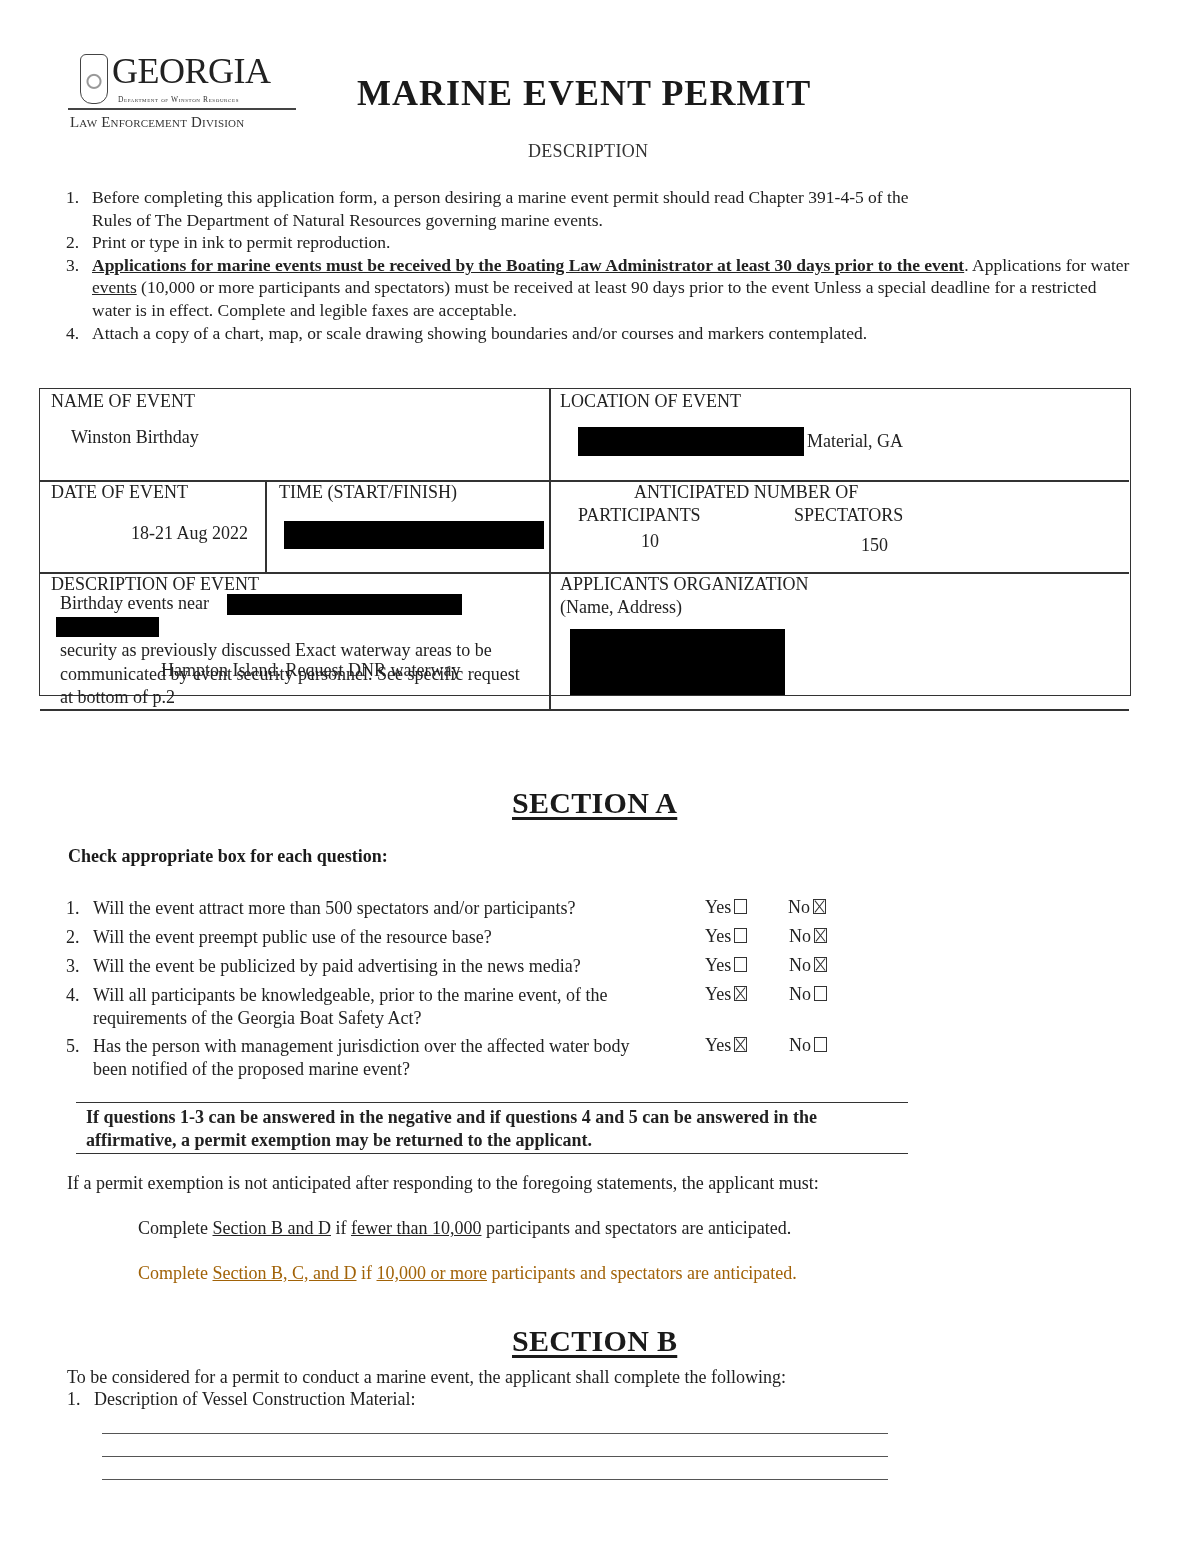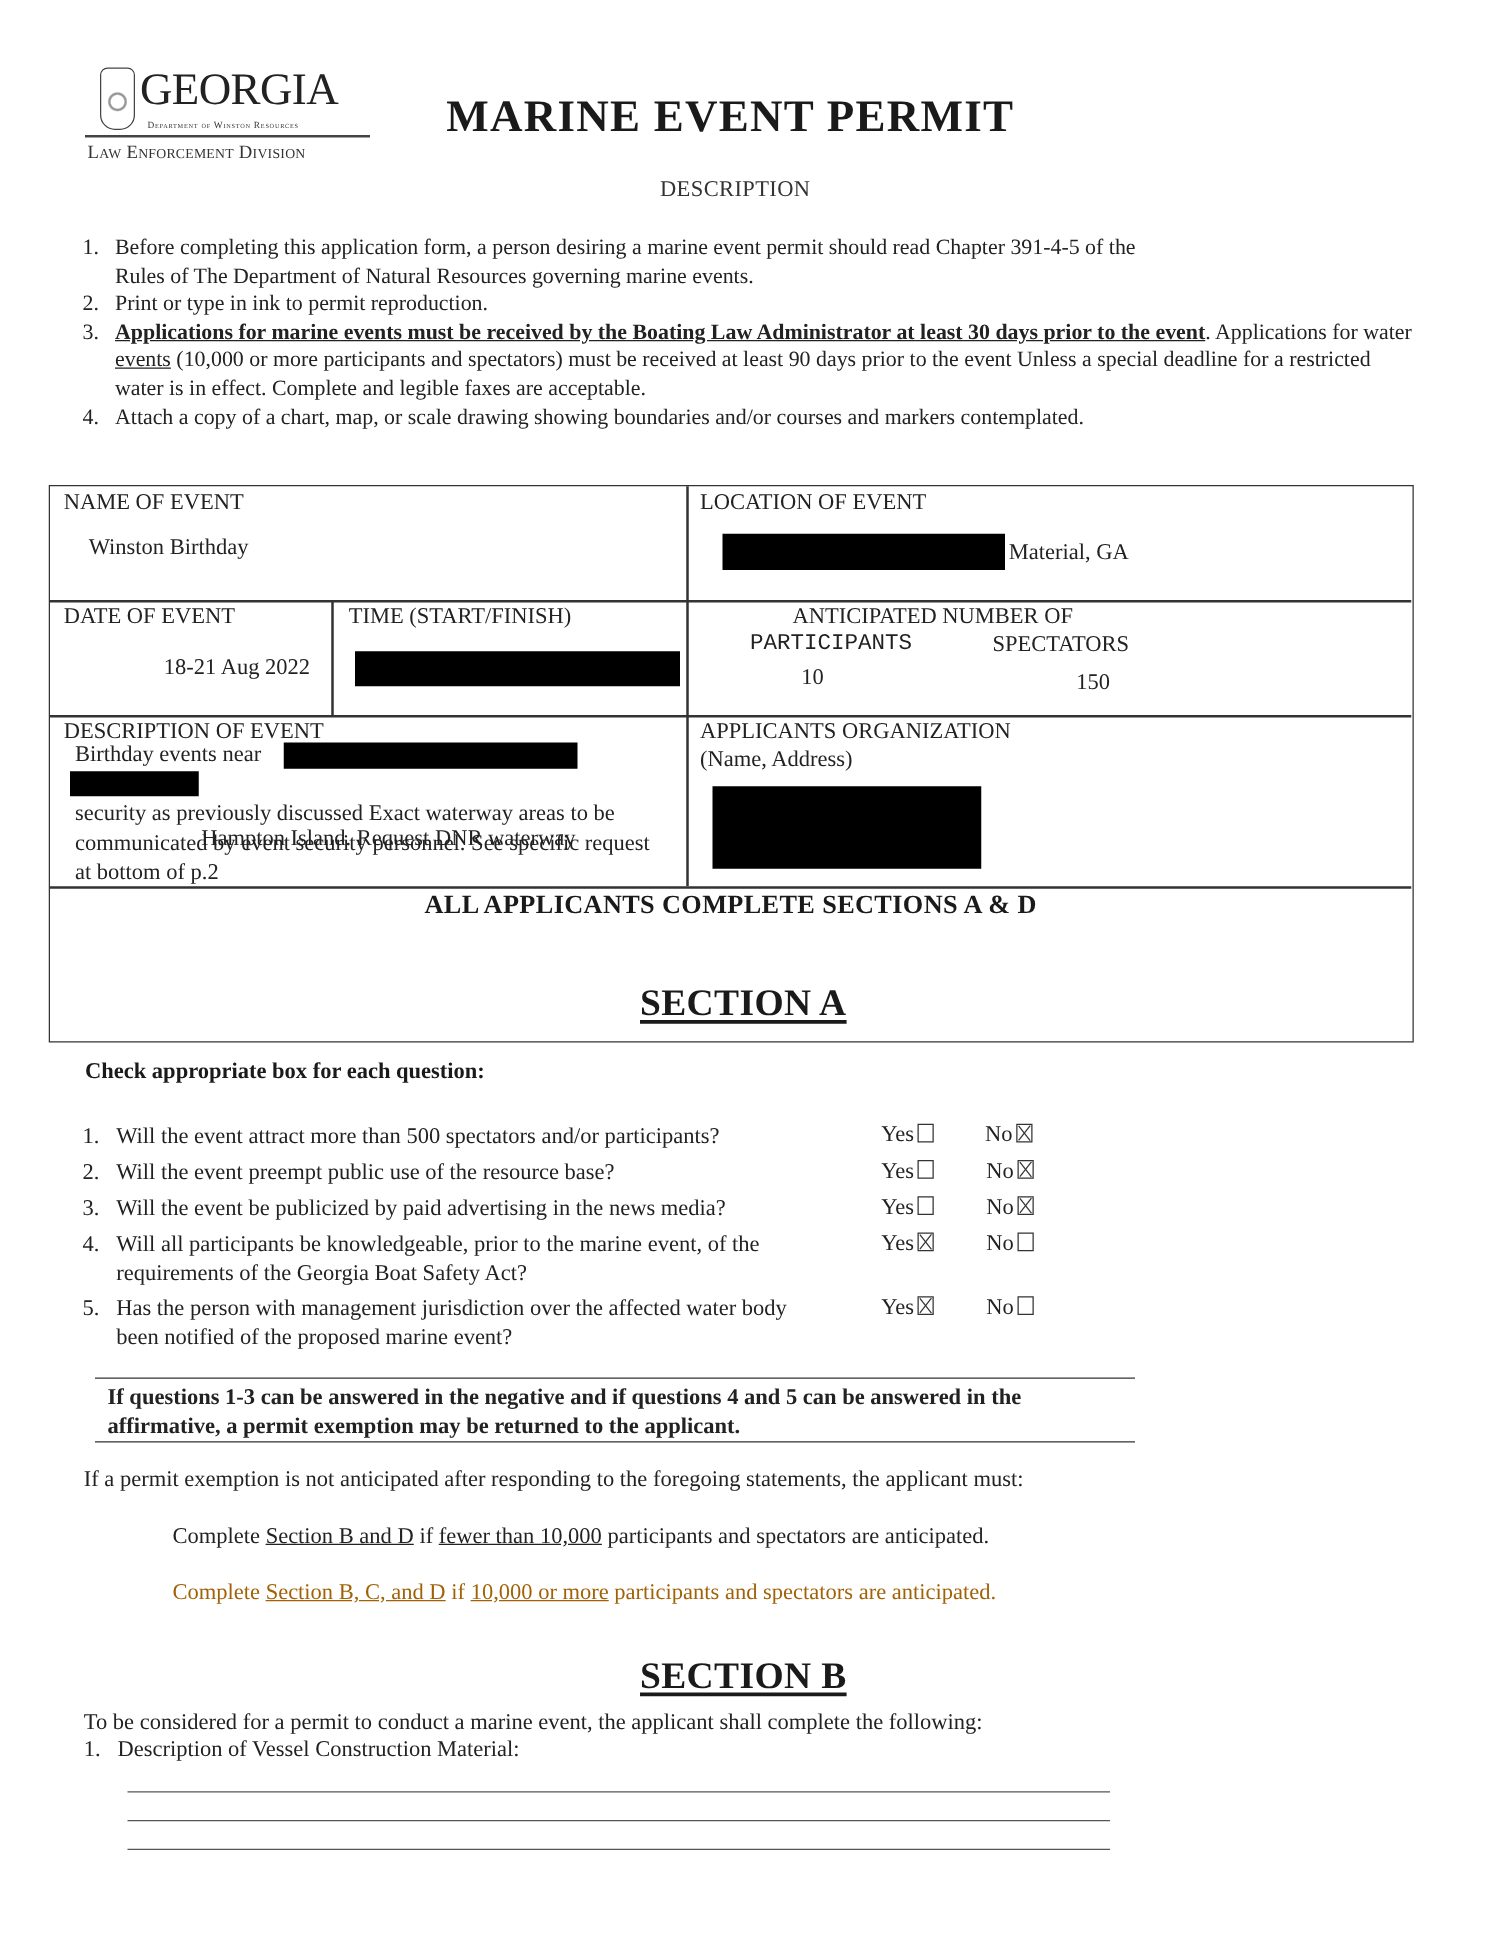--- a/index.html
+++ b/index.html
@@ -19,21 +19,21 @@
   .title { left: 357px; top: 72px; font-size: 36px; font-weight: bold; letter-spacing: 1px; color: #1a1a1a; }
   .instr-h { left: 528px; top: 141px; font-size: 18px; letter-spacing: 0.3px; color: #333; }
 
   .instructions { left: 62px; top: 186px; width: 1080px; font-size: 17.5px; line-height: 22.6px; color: #222; }
   .instructions .item { position: relative; padding-left: 30px; }
   .instructions .num { position: absolute; left: 4px; top: 0; }
   .u { text-decoration: underline; }
   .bu { text-decoration: underline; font-weight: bold; }
 
   
-  .form { left: 39px; top: 388px; width: 1092px; height: 446px; border: 1.5px solid #333; box-sizing: border-box; }
+  .form { left: 39px; top: 388px; width: 1092px; height: 308px; border: 1.5px solid #333; box-sizing: border-box; }
   .vline { position: absolute; width: 1.5px; background: #333; }
   .hline { position: absolute; height: 1.5px; background: #333; }
   .lbl { position: absolute; font-size: 18px; color: #222; white-space: nowrap; }
   .val { position: absolute; font-size: 18px; color: #222; white-space: nowrap; }
   .redact { position: absolute; background: #000; }
   .desc { position: absolute; left: 20px; top: 204px; width: 480px; font-size: 18px; line-height: 23.5px; color: #222; }
   .allapp { position: absolute; left: 0; top: 322px; width: 1089px; text-align: center; font-size: 21px; font-weight: bold; letter-spacing: 0.3px; }
 
   
   .sec-title { font-size: 30px; font-weight: bold; text-decoration: underline; text-decoration-thickness: 3px; text-underline-offset: 4px; letter-spacing: 0.3px; }
@@ -105,37 +105,36 @@
   <div class="redact" style="left:538px; top:38px; width:226px; height:29px;"></div>
   <div class="val" style="left:767px; top:42px;">Material, GA</div>
 
   <div class="lbl" style="left:11px; top:93px;">DATE OF EVENT</div>
   <div class="val" style="left:91px; top:134px;">18-21 Aug 2022</div>
 
   <div class="lbl" style="left:239px; top:93px;">TIME (START/FINISH)</div>
   <div class="redact" style="left:244px; top:132px; width:260px; height:28px;"></div>
 
   <div class="lbl" style="left:594px; top:93px;">ANTICIPATED NUMBER OF</div>
-  <div class="lbl" style="left:560px; top:116px;font-family:Liberation Mono, monospace;">PARTICIPANTS</div>
+  <div class="lbl" style="left:538px; top:116px;">PARTICIPANTS</div>
   <div class="lbl" style="left:754px; top:116px;">SPECTATORS</div>
   <div class="val" style="left:601px; top:142px;">10</div>
   <div class="val" style="left:821px; top:146px;">150</div>
 
   <div class="lbl" style="left:11px; top:185px;">DESCRIPTION OF EVENT</div>
   <div class="val" style="left:20px; top:204px;">Birthday events near</div>
   <div class="redact" style="left:187px; top:205px; width:235px; height:21px;"></div>
   <div class="redact" style="left:16px; top:228px; width:103px; height:20px;"></div>
   <div class="val" style="left:121px; top:227px;margin-top:44px;">Hampton Island.  Request DNR waterway</div>
   <div class="desc" style="top:250px; width:470px;">security as previously discussed  Exact waterway areas to be communicated by event security personnel. See specific request at bottom of p.2</div>
 
   <div class="lbl" style="left:520px; top:185px;">APPLICANTS ORGANIZATION</div>
   <div class="lbl" style="left:520px; top:208px;">(Name, Address)</div>
   <div class="redact" style="left:530px; top:240px; width:215px; height:66px;"></div>
 
-  <div class="allapp">ALL APPLICANTS COMPLETE SECTIONS A &amp; D</div>
 </div>
 
 <div class="abs sec-title secA">SECTION A</div>
 <div class="abs check-h">Check appropriate box for each question:</div>
 
 <div class="q" style="top:897px;">
   <span class="n">1.</span>
   <span class="t">Will the event attract more than 500 spectators and/or participants?</span>
 </div>
 <div class="q" style="top:926px;">

